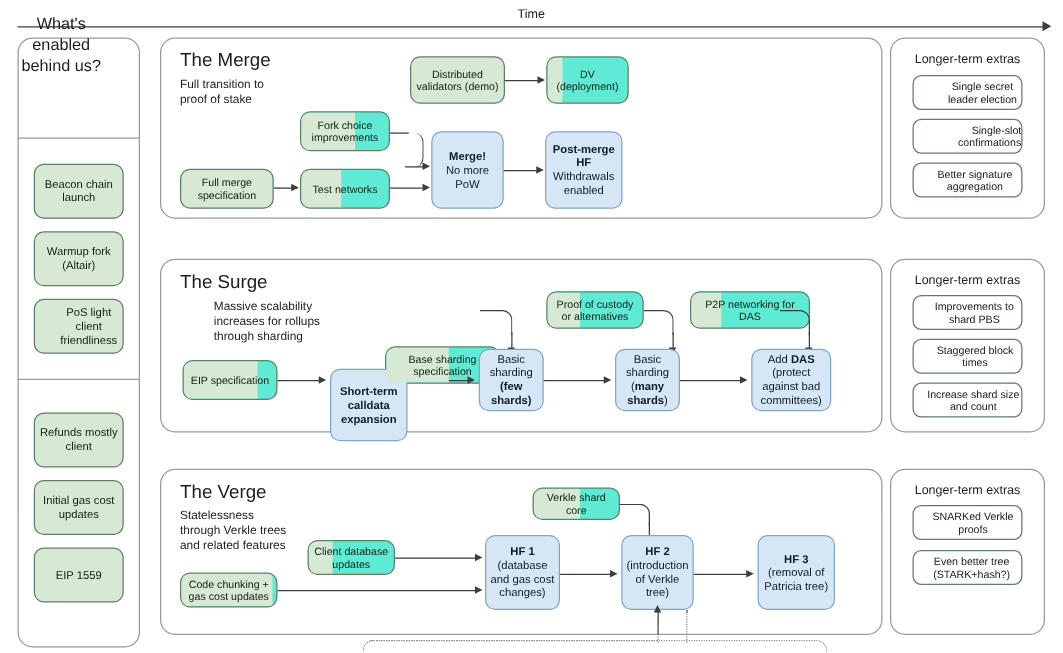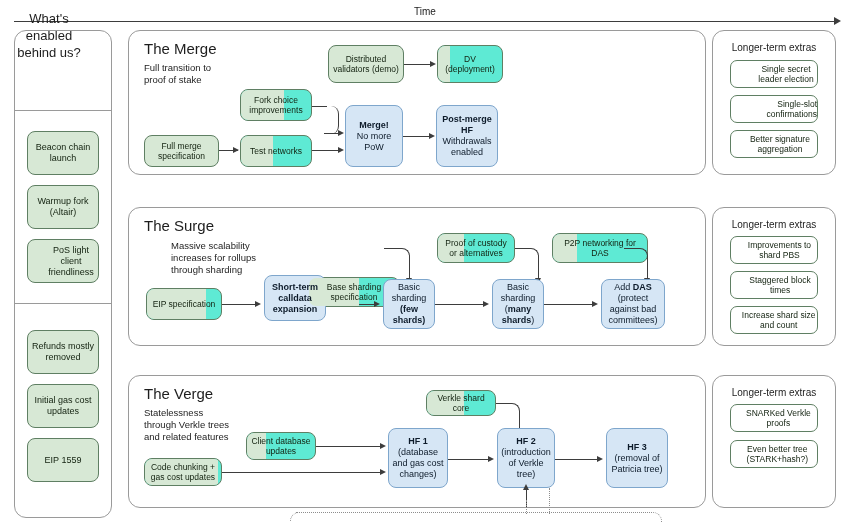--- a/index.html
+++ b/index.html
@@ -142,21 +142,21 @@
   <span>Warmup fork (Altair)</span>
 </div>
 <div class="abs side-node" style="left:27px;top:239px;width:72px;height:44px;padding-left:16px;">
   <span>PoS light client friendliness</span>
 </div>
 
 <div class="abs side-divider" style="top:303px;left:14px;"></div>
 <div class="abs side-sec-title" style="left:14px;top:313px;">Execution layer</div>
 
 <div class="abs side-node" style="left:27px;top:330px;width:72px;height:44px;">
-  <span>Refunds mostly removed</span>
+  <span>Refunds mostly client</span>
 </div>
 <div class="abs side-node" style="left:27px;top:384px;width:72px;height:44px;">
   <span>Initial gas cost updates</span>
 </div>
 <div class="abs side-node" style="left:27px;top:438px;width:72px;height:44px;">
   <span>EIP 1559</span>
 </div>
 
 <div class="abs panel section" style="top:30px;height:145px;"></div>
 <div class="abs sec-title" style="left:144px;top:40px;">The Merge</div>
@@ -256,21 +256,21 @@
 <div class="abs vline" style="left:646.7px;top:266px;height:14px;"></div>
 <div class="abs arrow-d" style="left:643.5px;top:278px;"></div>
 
 <div class="abs node green" style="left:146px;top:288px;width:76px;height:32px;">
   <span class="fill" style="width:80%;"></span>
   <span class="lbl">EIP specification</span>
 </div>
 <div class="abs hline" style="left:222px;top:304px;width:35px;"></div>
 <div class="abs arrow-r" style="left:255px;top:300.5px;"></div>
 
-<div class="abs node blue" style="left:264px;top:275px;width:62px;height:46px;align-items:center;">
+<div class="abs node blue" style="left:264px;top:295px;width:62px;height:58px;align-items:center;">
   <span class="lbl"><b>Short-term<br>calldata<br>expansion</b></span>
 </div>
 <div class="abs hline" style="left:326px;top:304px;width:50px;"></div>
 <div class="abs arrow-r" style="left:374px;top:300.5px;"></div>
 
 <div class="abs node blue" style="left:383px;top:279px;width:52px;height:50px;">
   <span class="lbl">Basic<br>sharding<br><b>(few shards)</b></span>
 </div>
 <div class="abs hline" style="left:435px;top:304px;width:50px;"></div>
 <div class="abs arrow-r" style="left:483px;top:300.5px;"></div>

